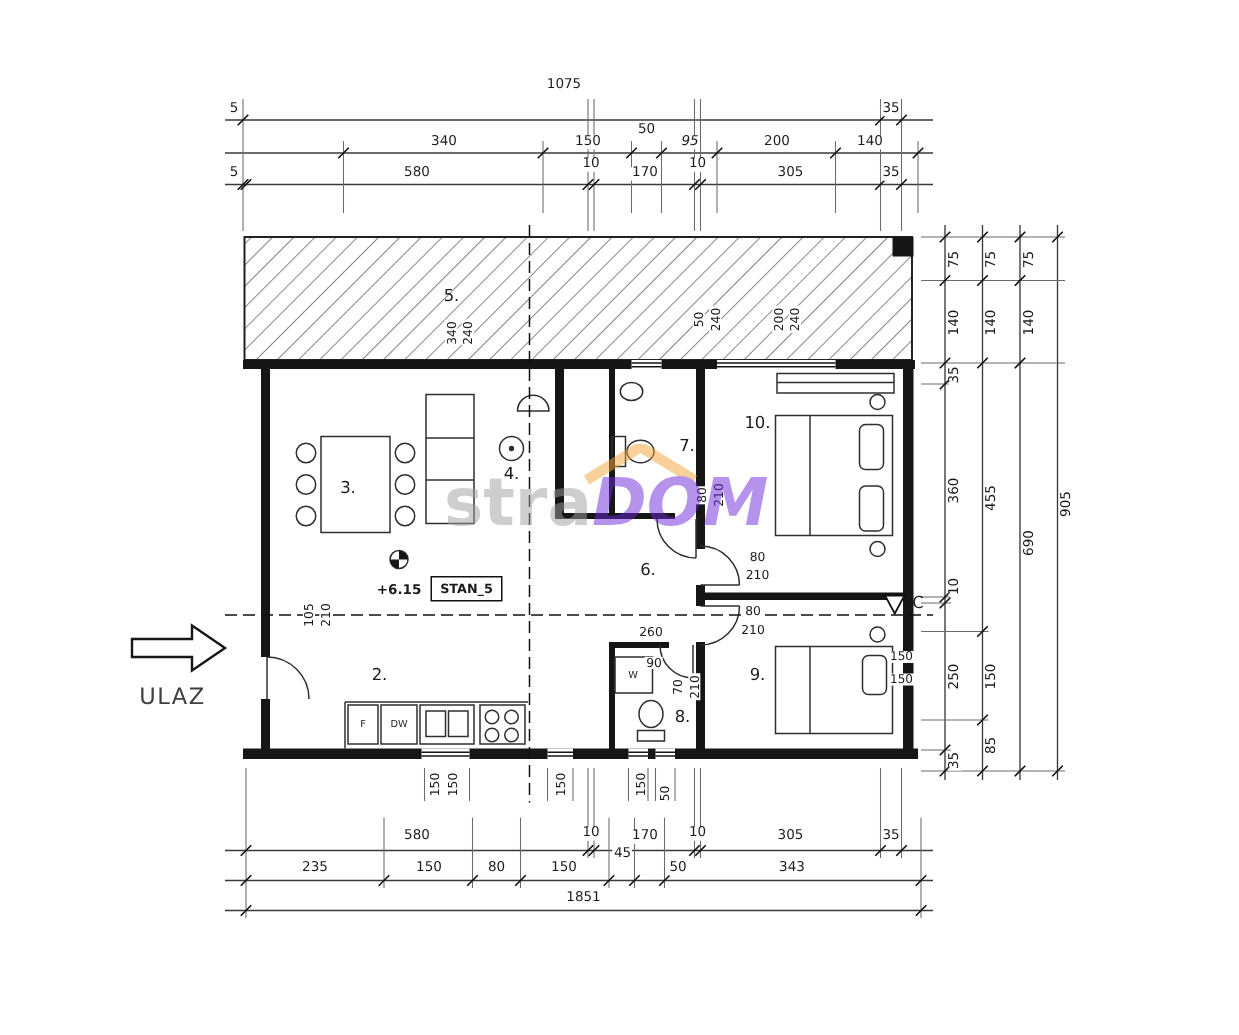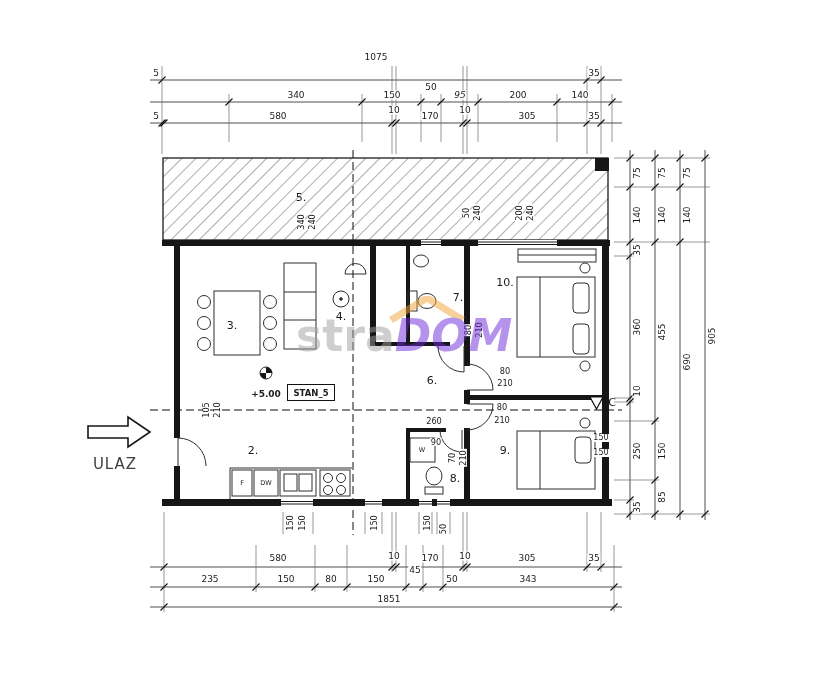--- a/index.html
+++ b/index.html
@@ -246,21 +246,21 @@
       <div class="lbl dim sm rot" style="left: 302px; top: 523px;">150</div>
       <div class="lbl dim sm rot" style="left: 374px; top: 523px;">150</div>
       <div class="lbl dim sm rot" style="left: 427px; top: 523px;">150</div>
       <div class="lbl dim sm rot" style="left: 443px; top: 529px;">50</div>
       <div class="lbl fix" style="left: 242px; top: 483px;">F</div>
       <div class="lbl fix" style="left: 266px; top: 483px;">DW</div>
       <div class="lbl fix" style="left: 422px; top: 450px;">W</div>
     </div>
 
   <div class="stan-box">STAN_5</div>
-  <div class="level-text">+5.00</div>
+  <div class="level-text">+6.15</div>
   <div class="section-letter">C</div>
   <div class="ulaz">ULAZ</div>
 
   <div class="watermark">
     <svg class="wm-roof" width="226" height="72" viewBox="0 0 226 72">
       <path d="M95 24 L131 2 L167 24" stroke="#f0a435" stroke-width="7" fill="none"></path>
     </svg>
     <div class="wm-text"><span class="wm-gray">stra</span><span class="wm-orange">DOM</span></div>
   </div>
 

